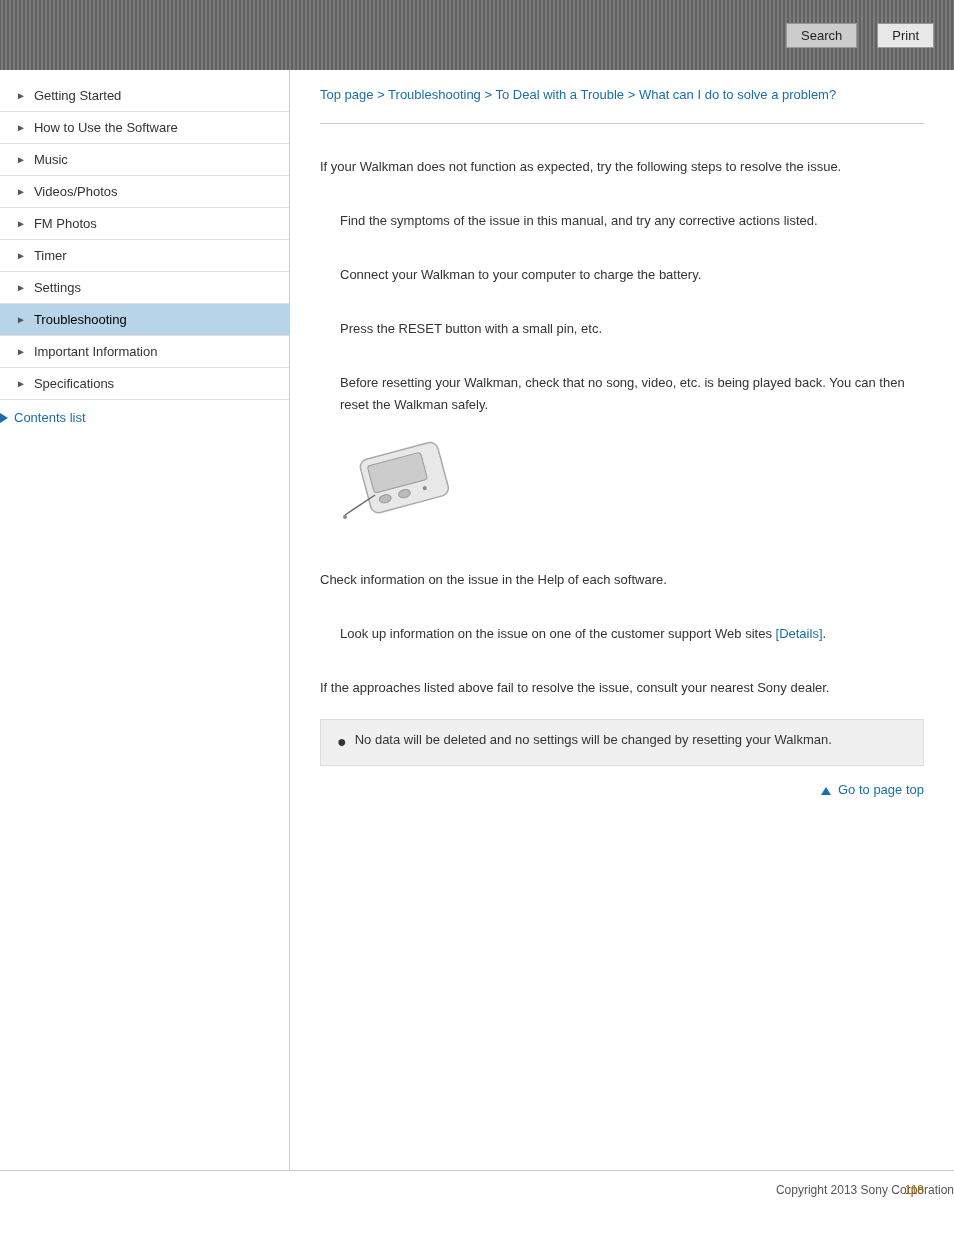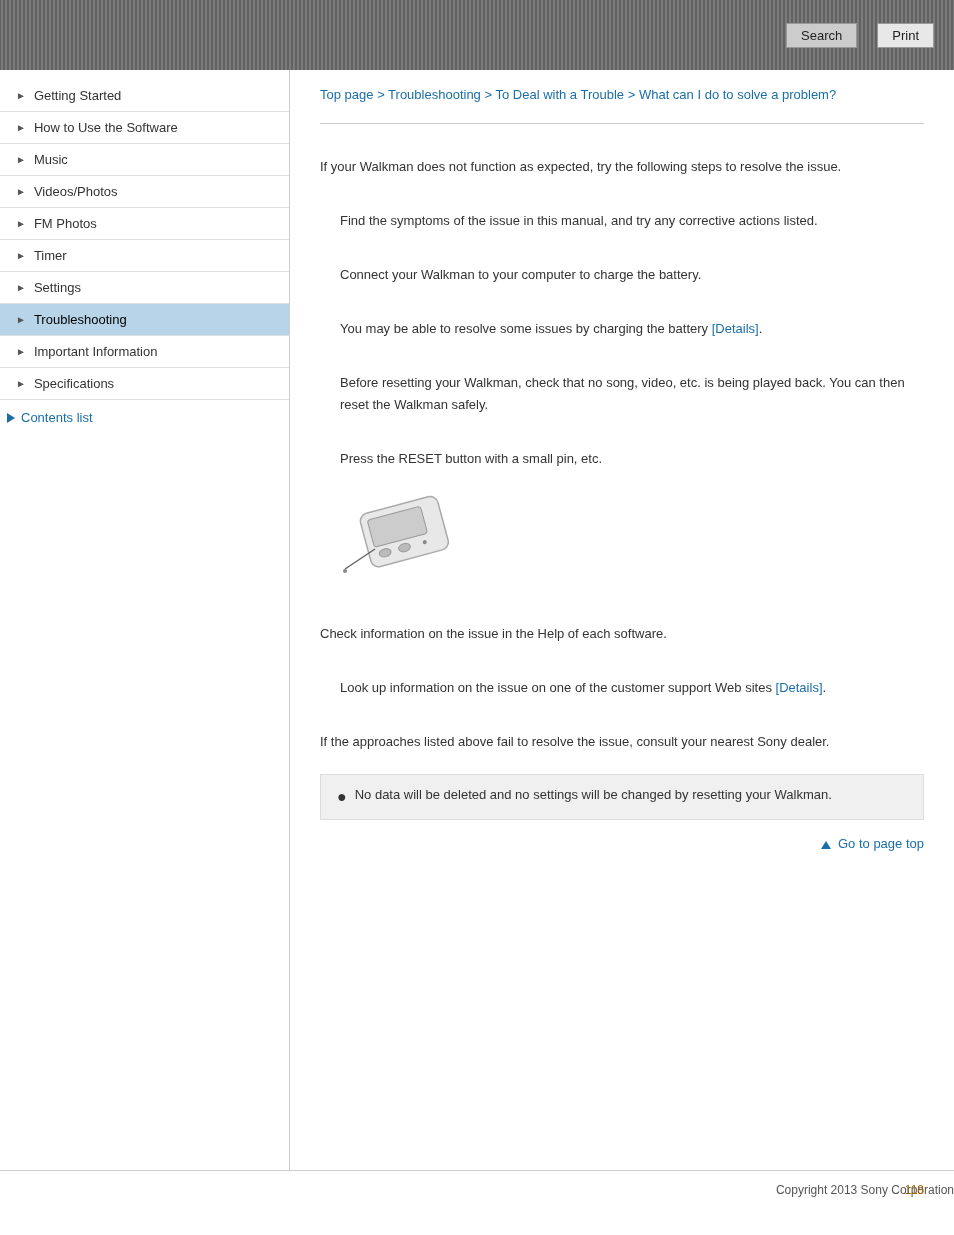--- a/index.html
+++ b/index.html
@@ -65,21 +65,21 @@
       color: #000;
     }
     .sidebar-arrow {
       margin-right: 8px;
       font-size: 10px;
       color: #555;
     }
     .contents-list-link {
       display: flex;
       align-items: center;
-      padding: 10px 7px;
+      padding: 10px 0;
       color: #1a6ea8;
       cursor: pointer;
       font-size: 13px;
       text-decoration: none;
       gap: 6px;
     }
     .arrow-right-icon {
       display: inline-block;
       width: 0;
       height: 0;
@@ -271,29 +271,25 @@
     <hr class="divider">
 
     <div class="content-section">
 
       <p>If your Walkman does not function as expected, try the following steps to resolve the issue.</p>
 
       <p class="step-item">Find the symptoms of the issue in this manual, and try any corrective actions listed.</p>
 
       <div class="step-item">
         <p>Connect your Walkman to your computer to charge the battery.</p>
-        <p>
-          <span>You may be able to resolve some issues by charging the battery</span>
-          <a class="link-blue">[Details]</a>.
-        </p>
       </div>
 
       <div class="step-item">
+        <p>Press the RESET button with a small pin, etc.</p>
         <p>Before resetting your Walkman, check that no song, video, etc. is being played back. You can then reset the Walkman safely.</p>
-        <p>Press the RESET button with a small pin, etc.</p>
       </div>
 
       <div class="walkman-img-container">
         <svg class="walkman-svg" viewBox="0 0 130 100" xmlns="http://www.w3.org/2000/svg">
 
           <g transform="rotate(-15, 65, 50)">
 
             <rect x="25" y="20" width="80" height="55" rx="8" ry="8" fill="#e8e8e8" stroke="#aaa" stroke-width="1.5"></rect>
 
             <rect x="32" y="27" width="55" height="28" rx="3" ry="3" fill="#ccc" stroke="#999" stroke-width="1"></rect>

